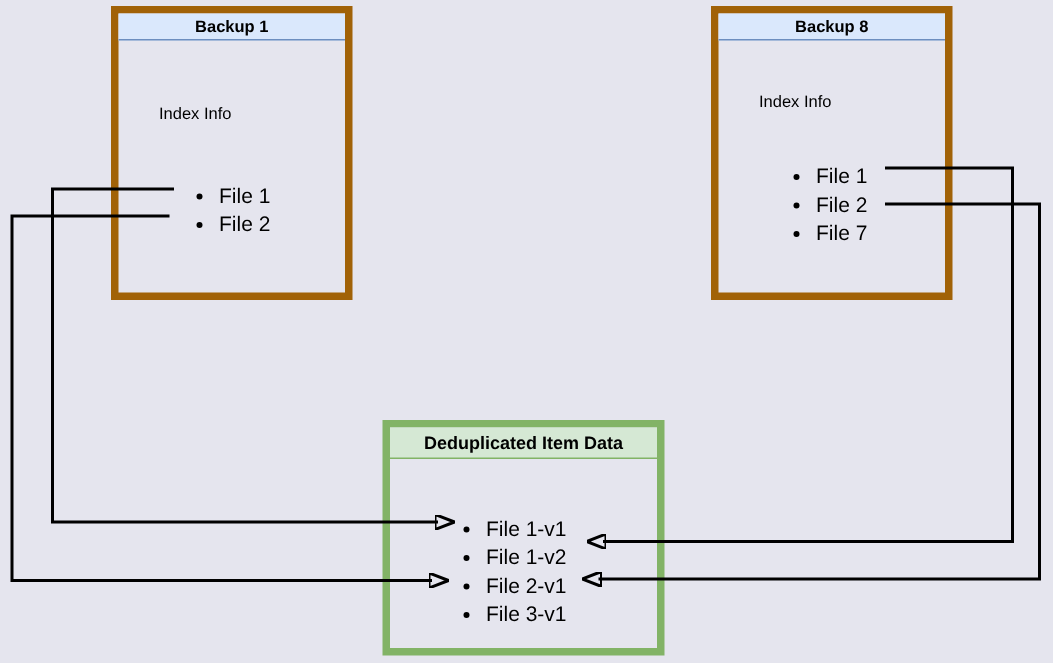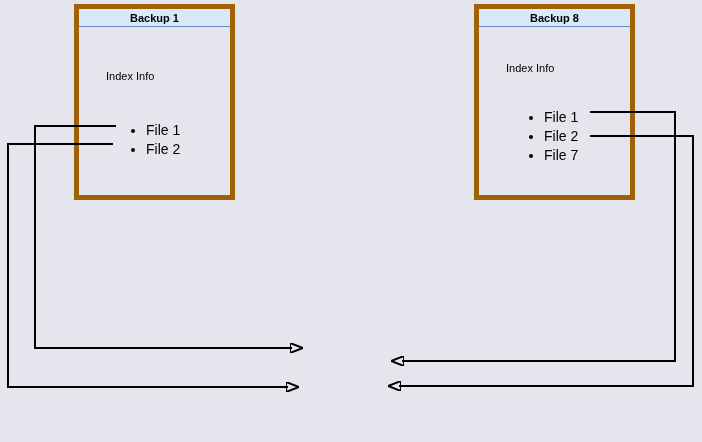--- a/index.html
+++ b/index.html
@@ -93,20 +93,29 @@
   <div class="box" id="backup2">
     <div class="box-header">Backup 8</div>
     <div class="index-label">Index Info</div>
     <ul class="file-list">
       <li>File 1</li>
       <li>File 2</li>
       <li>File 7</li>
     </ul>
   </div>
 
+  <div class="box green" id="dedup">
+    <div class="box-header">Deduplicated Item Data</div>
+    <ul class="file-list">
+      <li>File 1-v1</li>
+      <li>File 1-v2</li>
+      <li>File 2-v1</li>
+      <li>File 3-v1</li>
+    </ul>
+  </div>
 
   <svg class="connector-layer" viewBox="0 0 702 442" xmlns="http://www.w3.org/2000/svg">
     <defs>
       <marker id="arrowhead" viewBox="0 0 13 10" refX="2" refY="5" markerWidth="13" markerHeight="10" markerUnits="userSpaceOnUse" orient="auto">
         <path d="M0,0 L13,5 L0,10 Z" fill="#000" stroke="none"></path>
       </marker>
     </defs>
     <path d="M116,126 H35 V348 H292" marker-end="url(#arrowhead)"></path>
     <path d="M113,144 H8 V387 H288" marker-end="url(#arrowhead)"></path>
     <path d="M590,112 H675 V361 H402" marker-end="url(#arrowhead)"></path>

